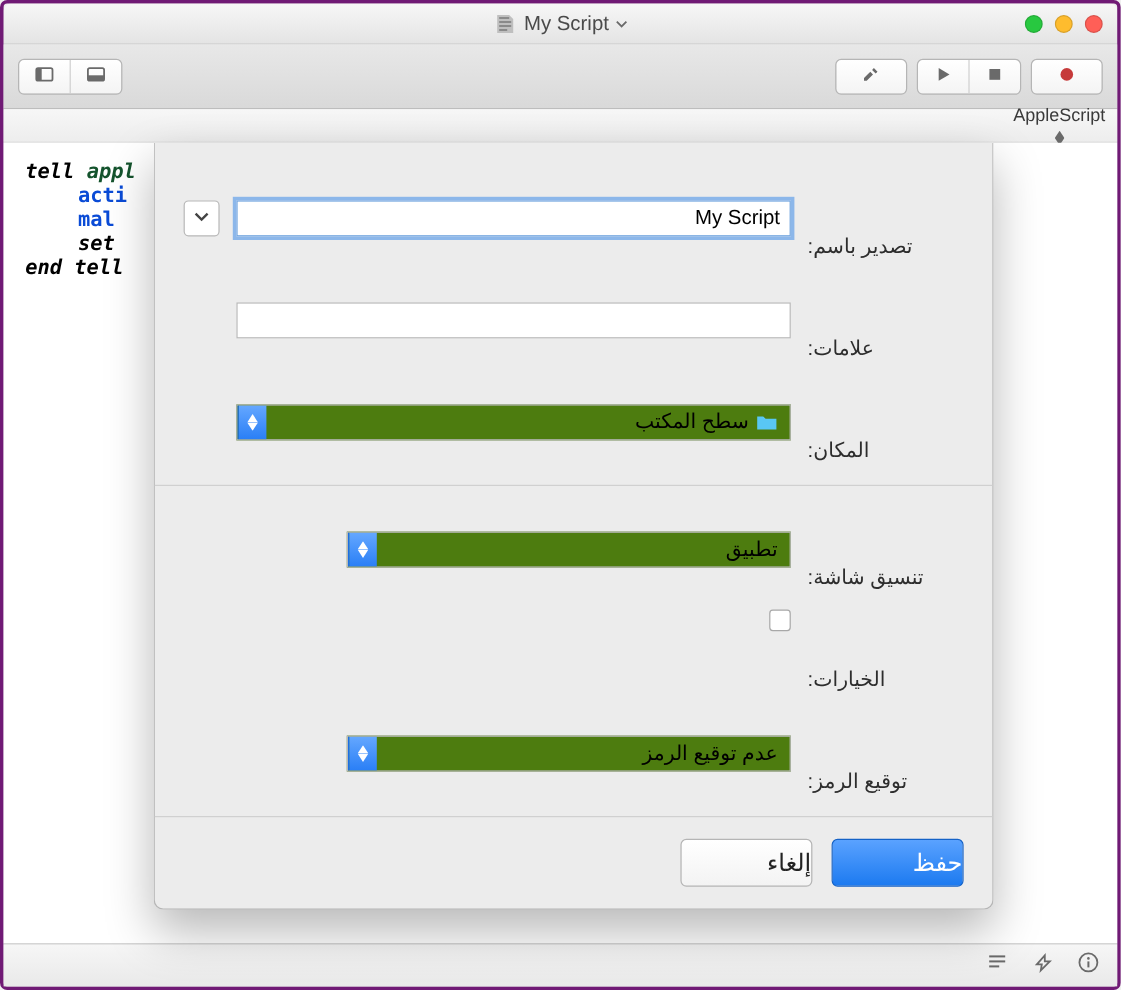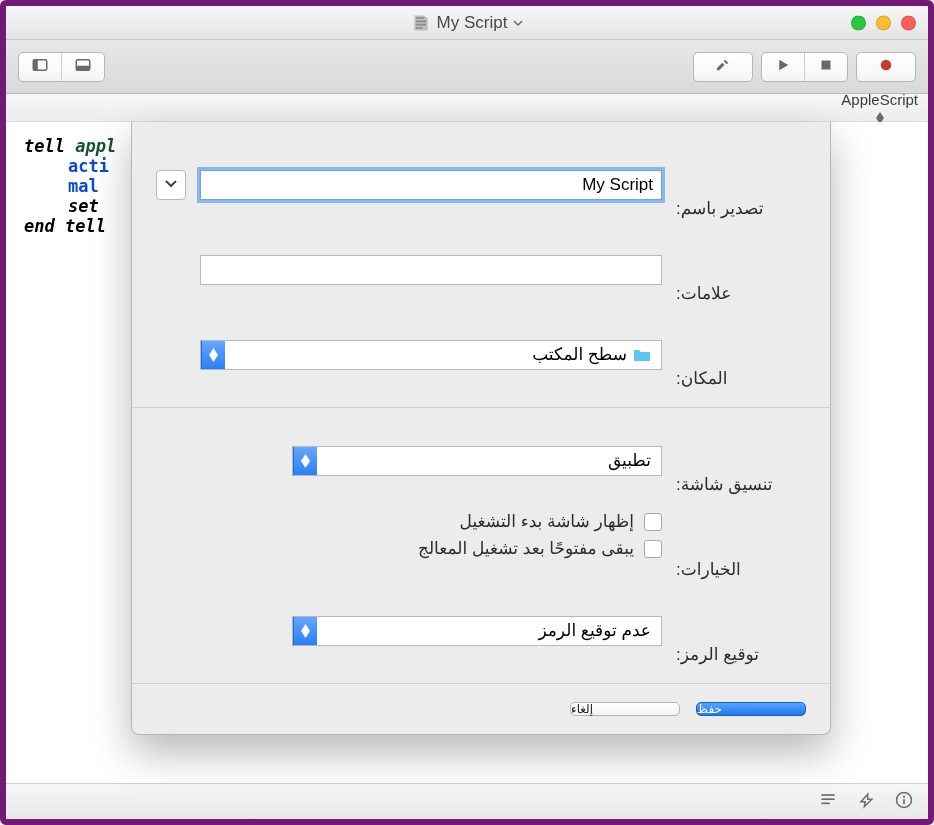--- a/index.html
+++ b/index.html
@@ -1,21 +1,21 @@
 <!DOCTYPE html>
 <html><head>
 <meta charset="utf-8">
 <style>
   * { box-sizing: border-box; margin: 0; padding: 0; }
   html, body { width: 934px; height: 825px; overflow: hidden; font-family: -apple-system, "Helvetica Neue", Arial, sans-serif; background: #f0f0f0; }
   .window {
     width: 934px; height: 825px;
     background: #ececec;
     position: relative;
-    border: 6px solid #701a75;
+    border: 3px solid #701a75;
     border-radius: 6px;
   }
   
   .titlebar {
     height: 34px;
     background: linear-gradient(#f7f7f7, #e4e4e4);
     border-bottom: 1px solid #c9c9c9;
     display: flex; align-items: center; justify-content: center;
     position: relative;
     border-radius: 6px 6px 0 0;
@@ -143,21 +143,21 @@
     padding: 2px 8px;
     font-size:17px;
     direction:ltr; text-align:right;
   }
   .txtinput.focused { outline: 3px solid #8cb7ea; outline-offset: 0; border-color:#6fa3de; }
   .select {
     display:flex; align-items:center; justify-content:flex-start;
     direction: rtl; text-align: right;
     padding-right: 10px;
     position:relative;
-    background:#ffffff;
+    background:#4d7c0f;
   }
   .select .sel-icon{display:inline-flex;align-items:center;margin-left:6px;}
   .select .stepper {
     position:absolute; left:0; top:0; bottom:0; width:24px;
     background: linear-gradient(#64a7ff,#2a7ff6);
     border-left:1px solid #1c6fe2;
     display:flex; flex-direction:column; align-items:center; justify-content:center;
   }
   .select .stepper svg{width:9px;height:7px;}
   .disclose {
@@ -172,24 +172,24 @@
   .checkbox {
     width:18px;height:18px;border:1px solid #a8a8a8;border-radius:3px;background:#fff;
   }
   .opt-txt { color:#2d2d2d; }
   .options-block{flex:1;}
   .btnrow {
     display:flex; gap:16px; padding:18px 24px;
     direction: rtl;
   }
   .btn {
-    min-width: 110px; height:14px; border-radius:5px;
+    min-width: 110px; height:40px; border-radius:5px;
     border:1px solid #b5b5b5; background:linear-gradient(#ffffff,#f3f3f3);
-    font-size:12px; color:#222;
-    display:flex;align-items:center;justify-content:flex-end;
+    font-size:20px; color:#222;
+    display:flex;align-items:center;justify-content:flex-start;
   }
   .btn.primary {
     background: linear-gradient(#5aa2ff,#1c7af0);
     border-color:#1462c7; color:#fff;
   }
 </style>
 </head>
 <body>
 
 <div class="window">
@@ -371,25 +371,20 @@
               </svg>
           </span>
         </div>
       </div>
 
       <div class="row" style="align-items:flex-start">
         <span class="lbl">الخيارات:</span>
         <div class="options-block">
           <div class="orow">
             <div class="checkbox"></div>
-            <span class="opt-txt">إظهار شاشة بدء التشغيل</span>
-          </div>
-          <div class="orow">
-            <div class="checkbox"></div>
-            <span class="opt-txt">يبقى مفتوحًا بعد تشغيل المعالج</span>
           </div>
         </div>
       </div>
 
       <div class="row">
         <span class="lbl">توقيع الرمز:</span>
         <div class="select" style="max-width:370px">
           <span>عدم توقيع الرمز</span>
           <span class="stepper">
             <svg viewBox="0 0 9 7">

